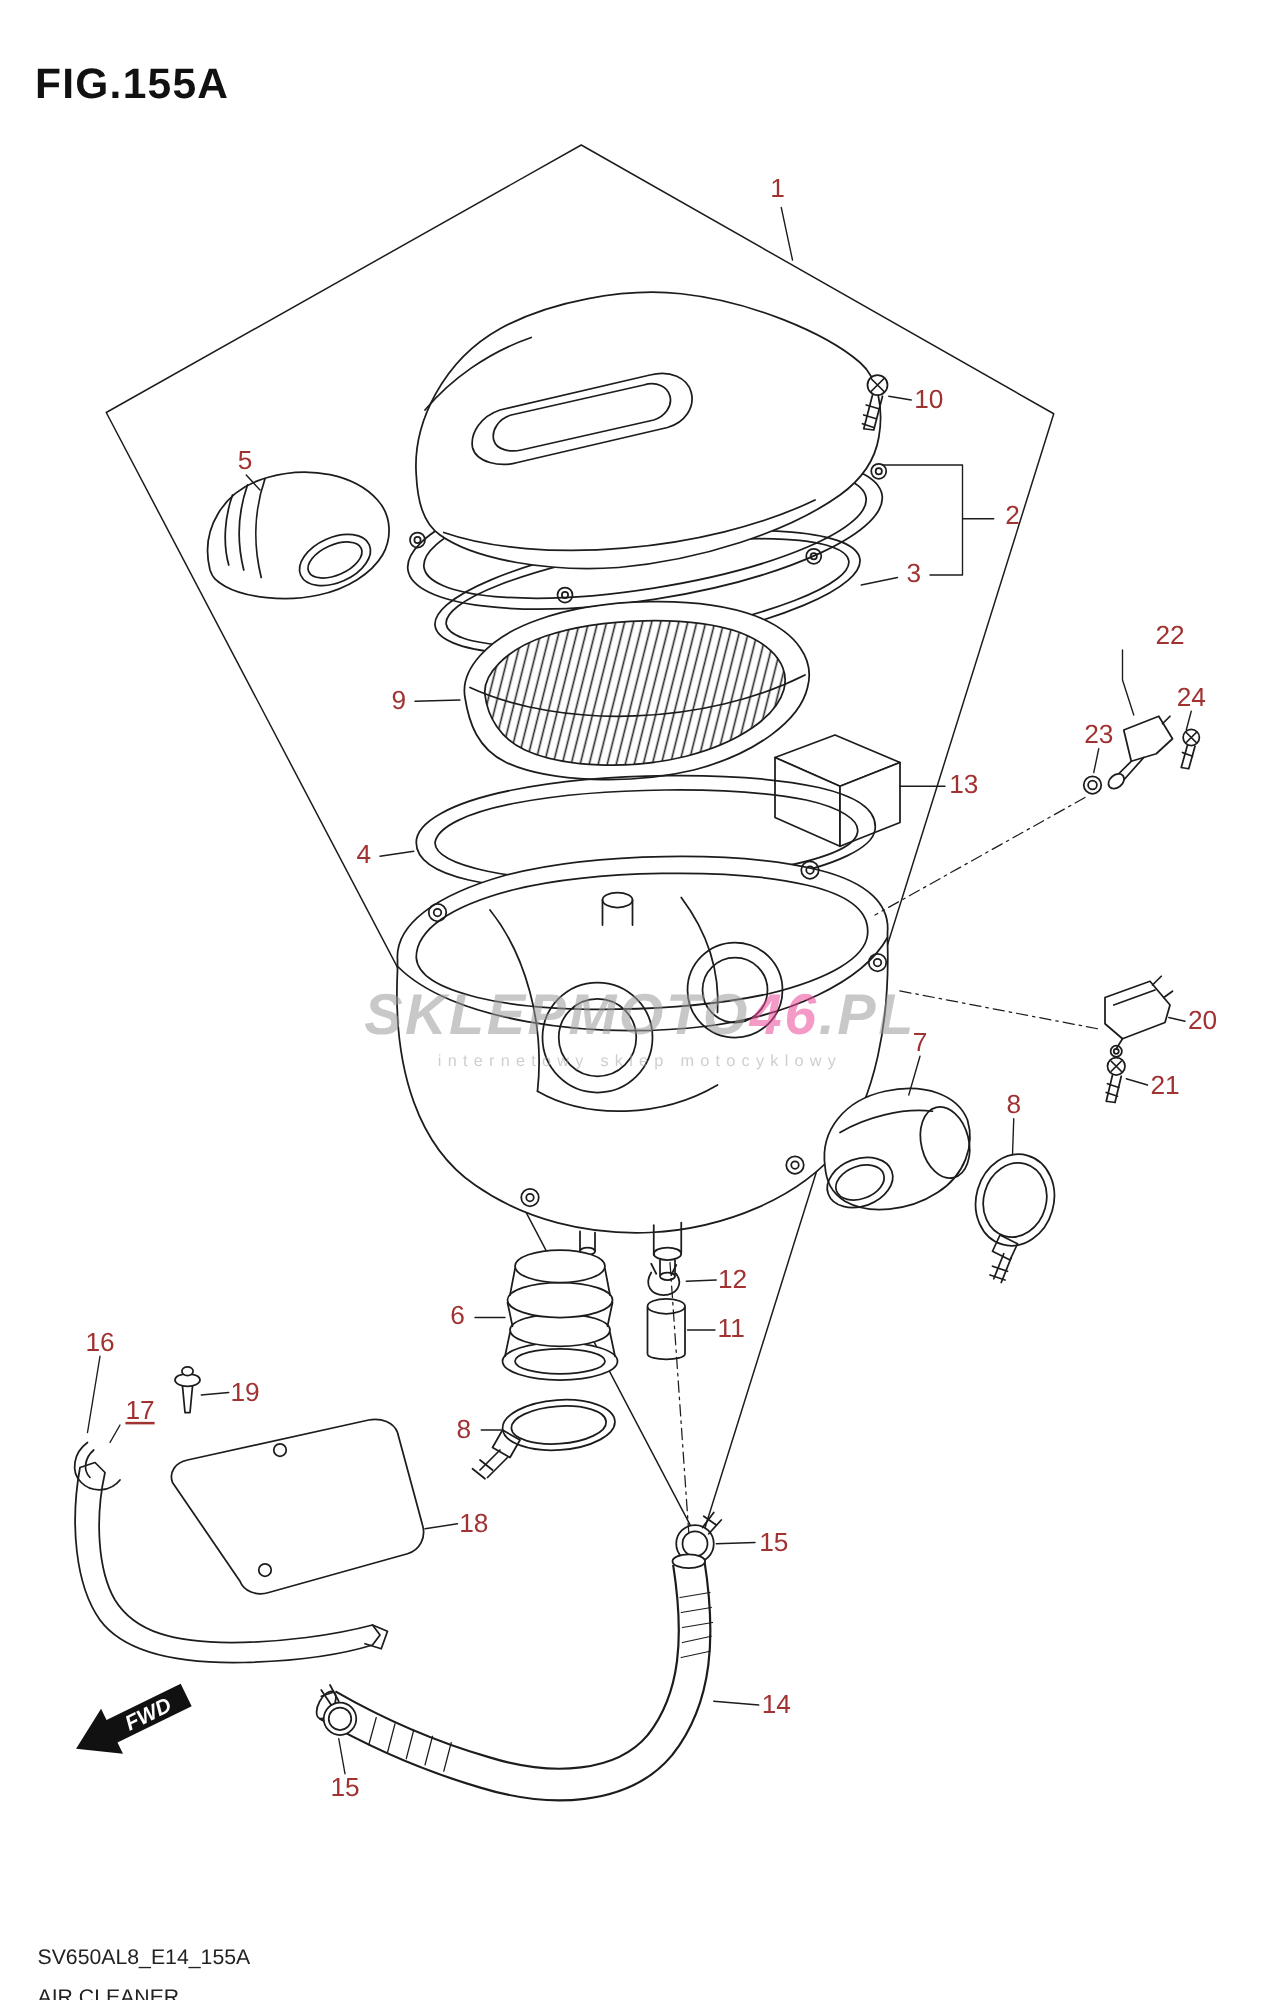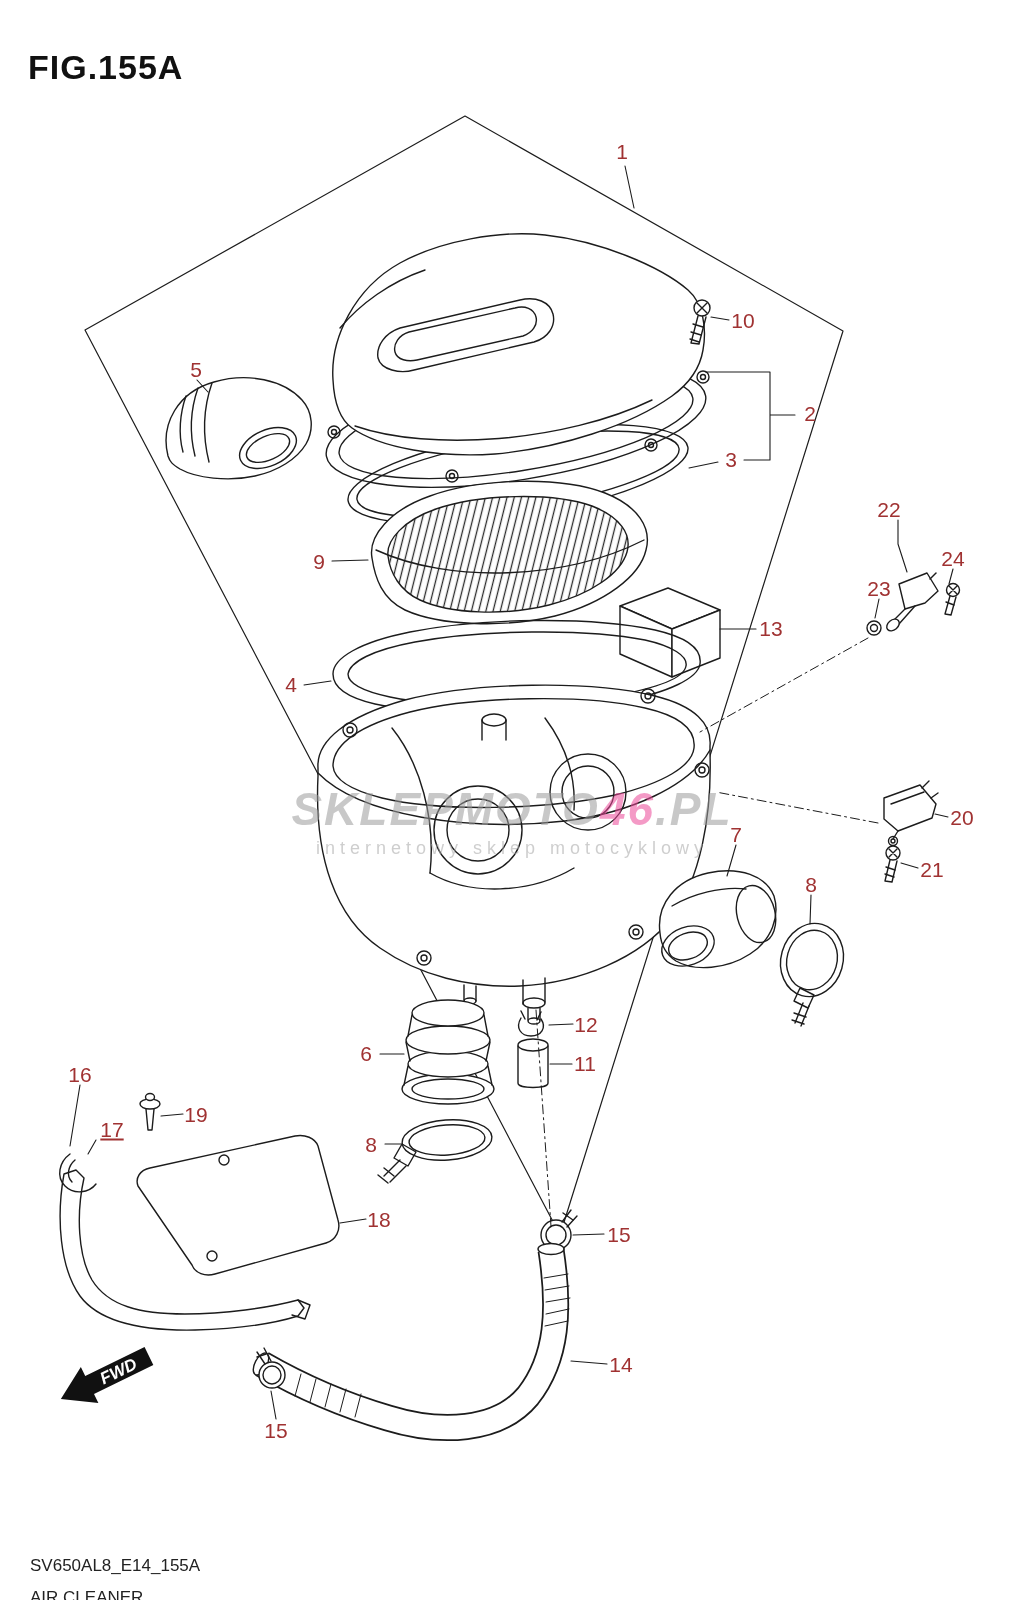--- a/index.html
+++ b/index.html
@@ -6,21 +6,21 @@
   .page{position:relative;width:1024px;height:1600px;background:#fff;overflow:hidden;
         font-family:"Liberation Sans",sans-serif;color:#111;margin-top:28px;}
   .fig-title{position:absolute;left:28px;top:20px;font-size:34px;font-weight:bold;
         letter-spacing:1px;color:#111;z-index:4;}
   svg.diagram{position:absolute;left:0;top:0;z-index:1;}
   svg text{font-family:"Liberation Sans",sans-serif;}
   .watermark{position:absolute;left:512px;top:792px;transform:translate(-50%,-50%);
         text-align:center;z-index:2;opacity:.55;pointer-events:none;white-space:nowrap;}
   .wm-main{font-size:46px;font-weight:bold;font-style:italic;color:#9c9c9c;letter-spacing:2px;}
   .wm-main .accent{color:#ec4899;}
-  .wm-sub{font-size:18px;color:#a7a7a7;letter-spacing:5px;margin-top:2px;}
+  .wm-sub{font-size:13px;color:#a7a7a7;letter-spacing:5px;margin-top:2px;}
   .callout{position:absolute;transform:translate(-50%,-50%);font-size:21px;color:#a03232;
         z-index:3;line-height:1;}
   .footer-line{position:absolute;left:30px;font-size:17px;color:#222;z-index:4;}
   .footer-code{top:1528px;}
   .footer-name{top:1560px;}
 </style>
 </head>
 <body>
 
 <div class="page">
@@ -312,20 +312,20 @@
   <div class="callout" style="left:771px;top:600px;">13</div>
   <div class="callout" style="left:621px;top:1336px;">14</div>
   <div class="callout" style="left:619px;top:1206px;">15</div>
   <div class="callout" style="left:276px;top:1402px;">15</div>
   <div class="callout" style="left:80px;top:1046px;">16</div>
   <div class="callout" style="left:112px;top:1101px;text-decoration:underline;">17</div>
   <div class="callout" style="left:379px;top:1191px;">18</div>
   <div class="callout" style="left:196px;top:1086px;">19</div>
   <div class="callout" style="left:962px;top:789px;">20</div>
   <div class="callout" style="left:932px;top:841px;">21</div>
-  <div class="callout" style="left:889px;top:481px;">22</div>
+  <div class="callout" style="left:936px;top:481px;">22</div>
   <div class="callout" style="left:879px;top:560px;">23</div>
   <div class="callout" style="left:953px;top:530px;text-align:center;">24</div>
 
   <div class="footer-line footer-code">SV650AL8_E14_155A</div>
   <div class="footer-line footer-name">AIR CLEANER</div>
 
 </div>
 
 </body></html>

